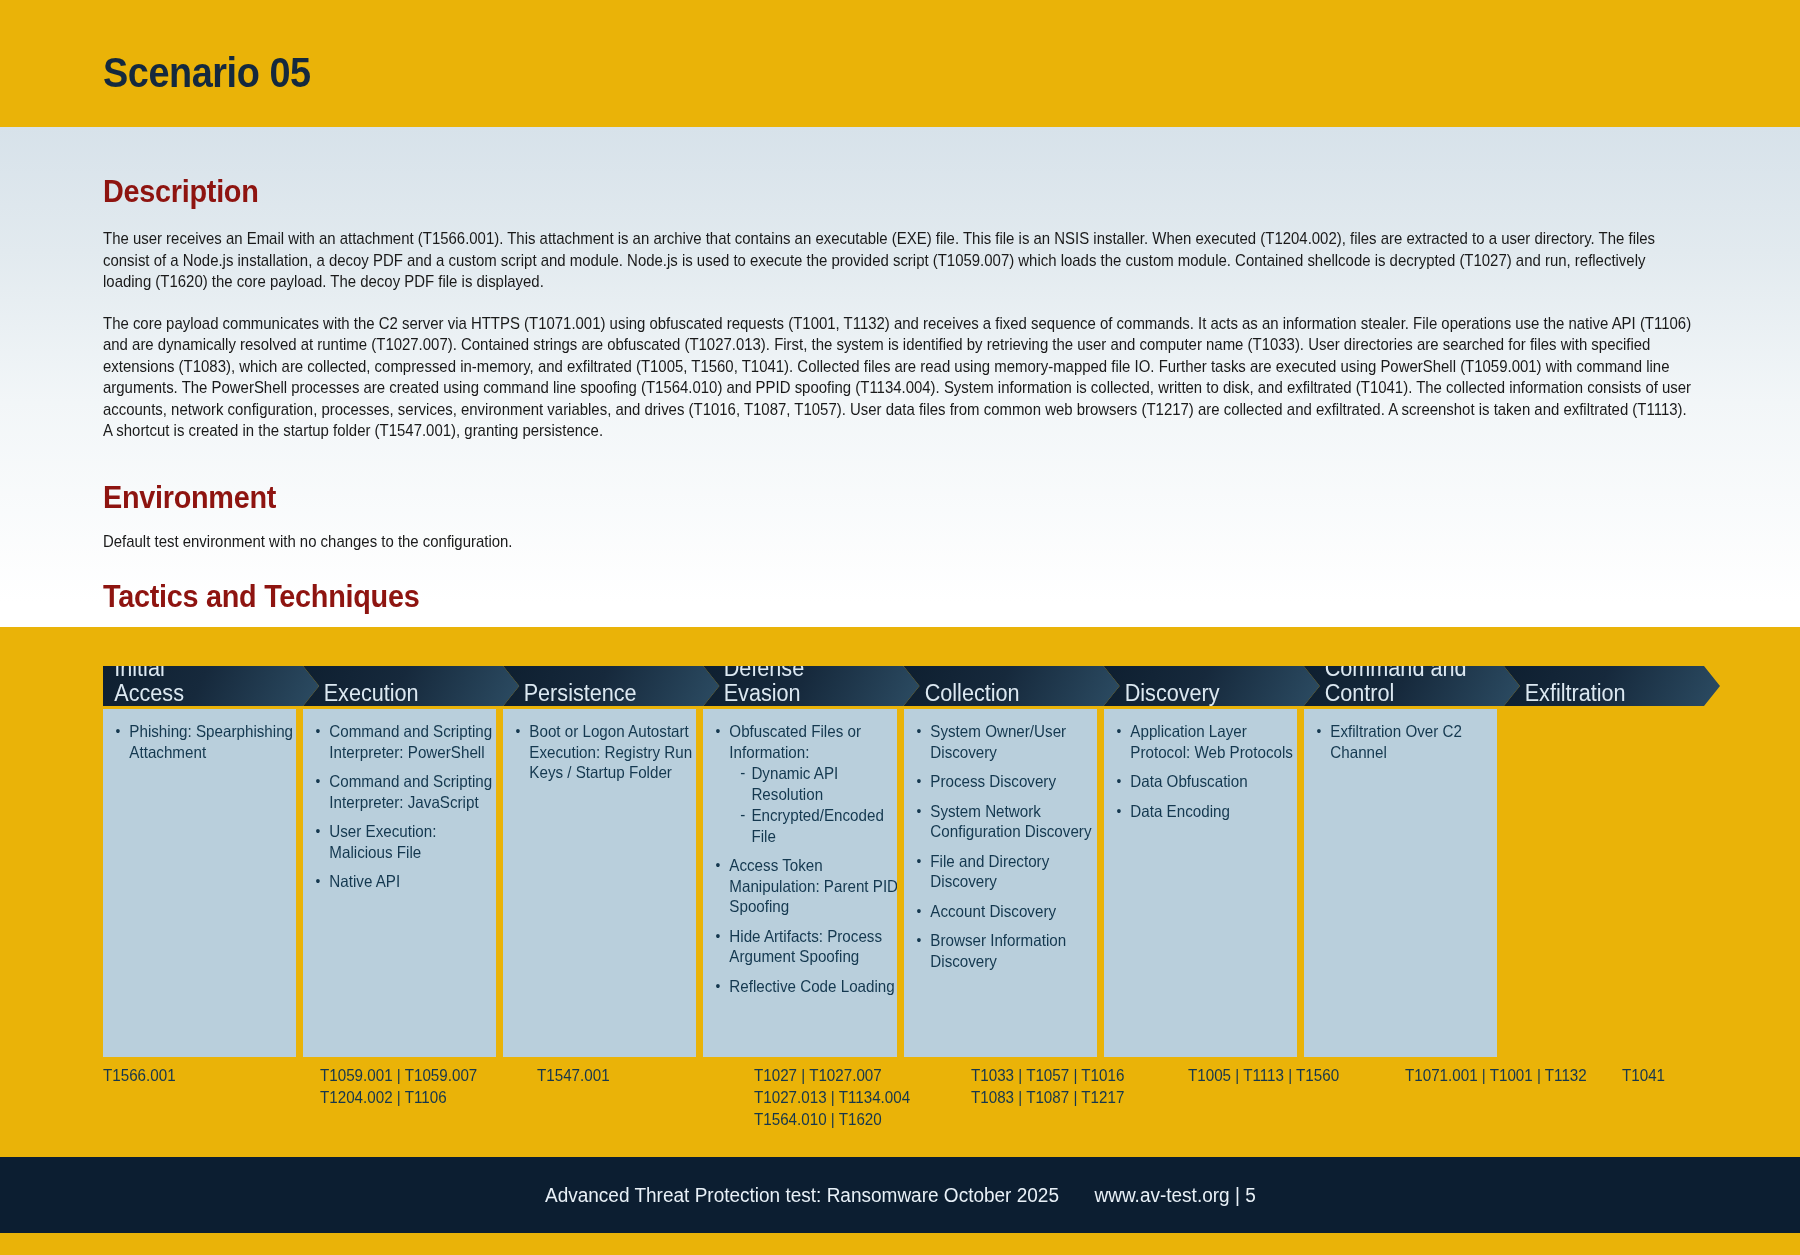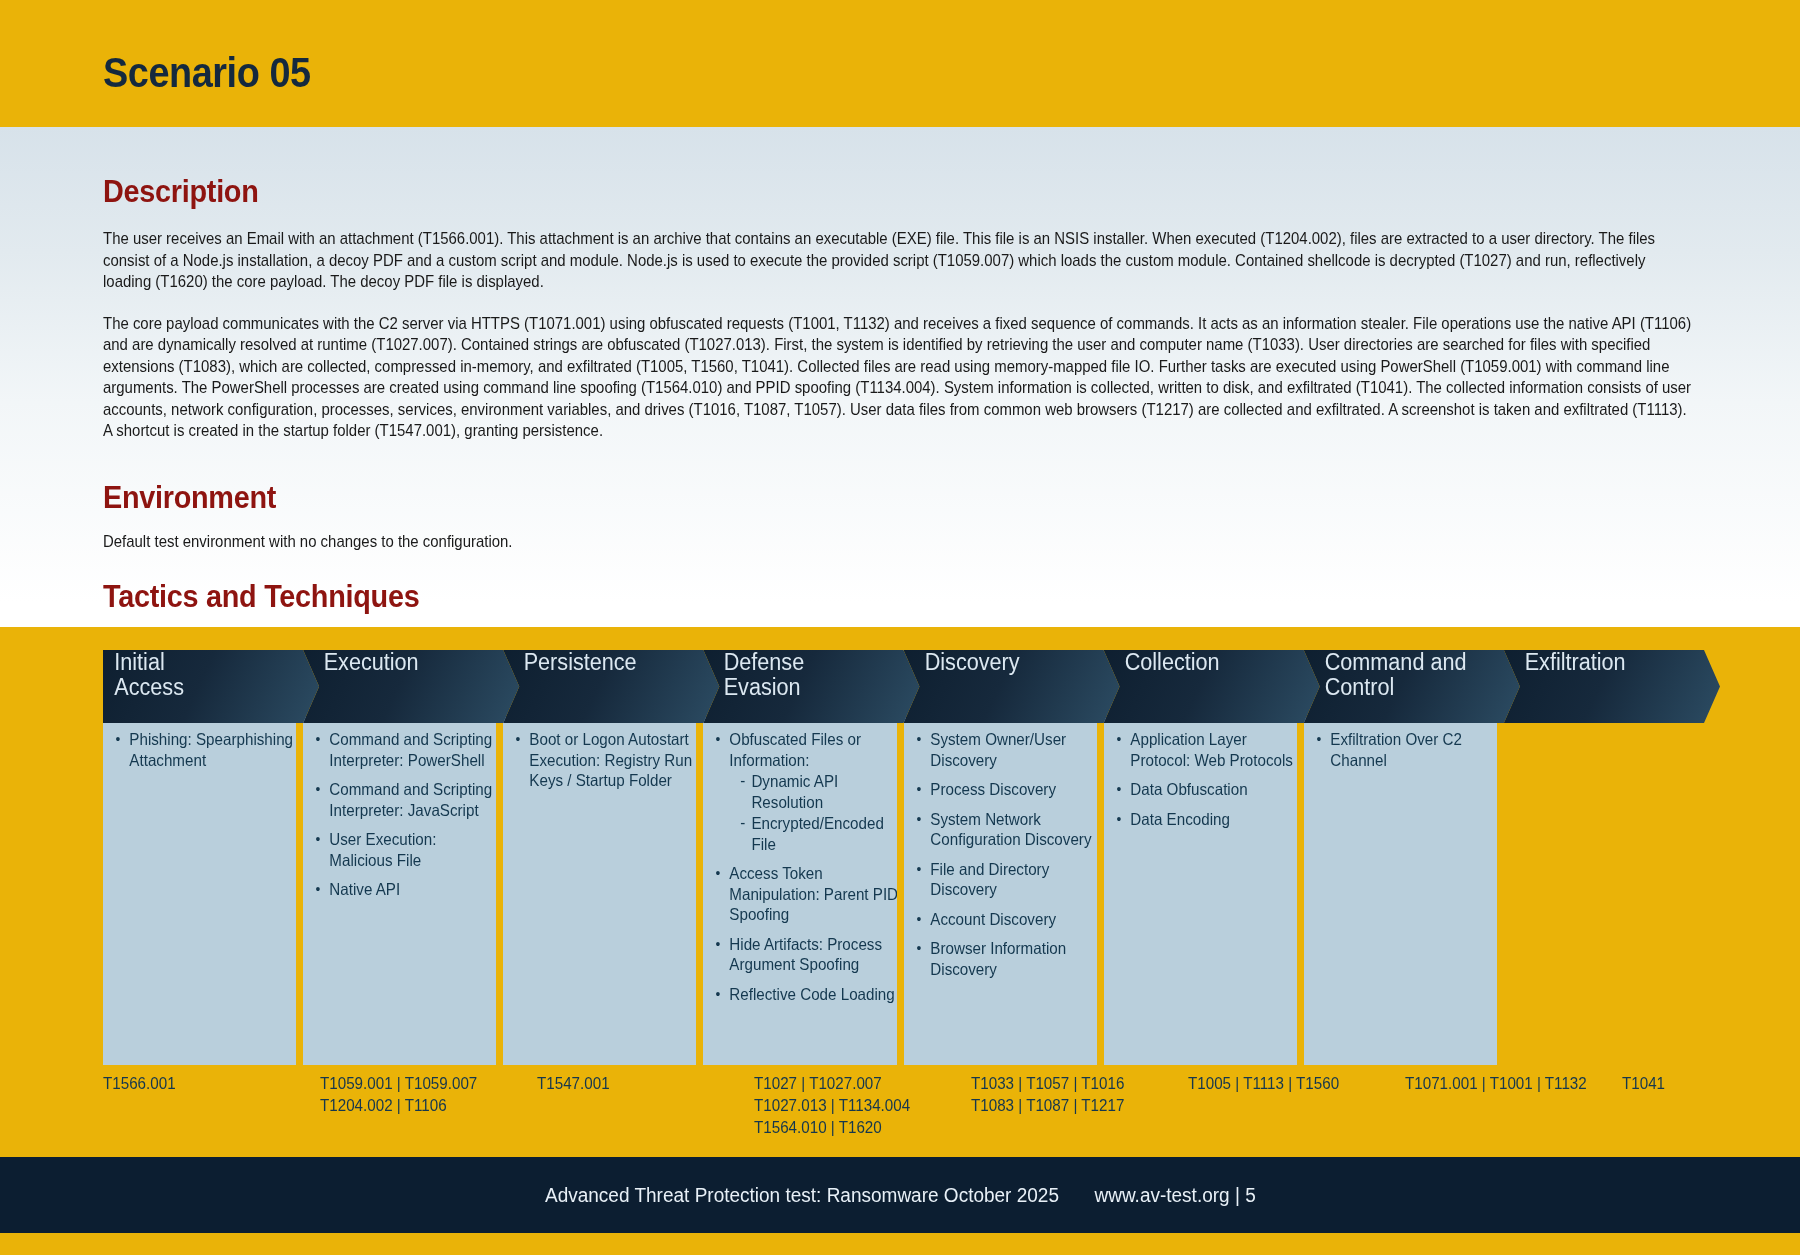--- a/index.html
+++ b/index.html
@@ -52,35 +52,35 @@
   .p1 { margin-top:16px; }
   .p2 { margin-top:20px; }
   .env-text { margin-top:13px; }
 
   
   .ttable { margin-top:33px; }
   .trow { display:grid; grid-template-columns:repeat(8,1fr); column-gap:7px; }
   .thead { height:57px; }
   .th { position:relative; height:57px; }
   .chev {
-    position:absolute; left:0; top:0; height:73px; width:calc(100% + 23px);
+    position:absolute; left:0; top:16px; height:40px; width:calc(100% + 23px);
     background:linear-gradient(115deg,#0e1f30 0%, #16293c 45%, #2c4c63 100%);
     clip-path:polygon(0 0, calc(100% - 16px) 0, 100% 50%, calc(100% - 16px) 100%, 0 100%, 16px 50%);
-    display:flex; align-items:flex-start;
+    display:flex; align-items:flex-end;
   }
   .chev.first {
     clip-path:polygon(0 0, calc(100% - 16px) 0, 100% 50%, calc(100% - 16px) 100%, 0 100%);
   }
   .th-label {
     padding-left:22px; font-size:23px; line-height:25px; color:#dce8f1;
     white-space:pre-line; transform:scaleX(.94); transform-origin:0 50%;
   }
   .chev.first .th-label { padding-left:12px; }
 
-  .tbody { margin-top:10px; height:348px; }
+  .tbody { margin-top:2px; height:348px; }
   .cell { background:#b9cfdc; height:348px; padding:12px 0 0 7px; overflow:hidden; }
   .cell-inner { width:210px; transform:scaleX(.92); transform-origin:0 0; }
   .tech {
     position:relative; padding-left:21px; margin-bottom:9px;
     font-size:16.5px; line-height:20.5px; color:#14384f;
   }
   .tech::before { content:"•"; position:absolute; left:6px; top:0; font-size:15px; color:#14384f; }
   .sub { position:relative; margin-left:10px; padding-left:14px; margin-top:1px;
          font-size:16.5px; line-height:20.5px; color:#14384f; }
   .sub::before { content:"-"; position:absolute; left:2px; top:-1px; color:#14384f; }
@@ -139,26 +139,26 @@
             </div>
           </div>
           <div class="th">
             <div class="chev">
               <div class="th-label">Defense
 Evasion</div>
             </div>
           </div>
           <div class="th">
             <div class="chev">
+              <div class="th-label">Collection</div>
+            </div>
+          </div>
+          <div class="th">
+            <div class="chev">
               <div class="th-label">Discovery</div>
-            </div>
-          </div>
-          <div class="th">
-            <div class="chev">
-              <div class="th-label">Collection</div>
             </div>
           </div>
           <div class="th">
             <div class="chev">
               <div class="th-label">Command and
 Control</div>
             </div>
           </div>
           <div class="th">
             <div class="chev">

